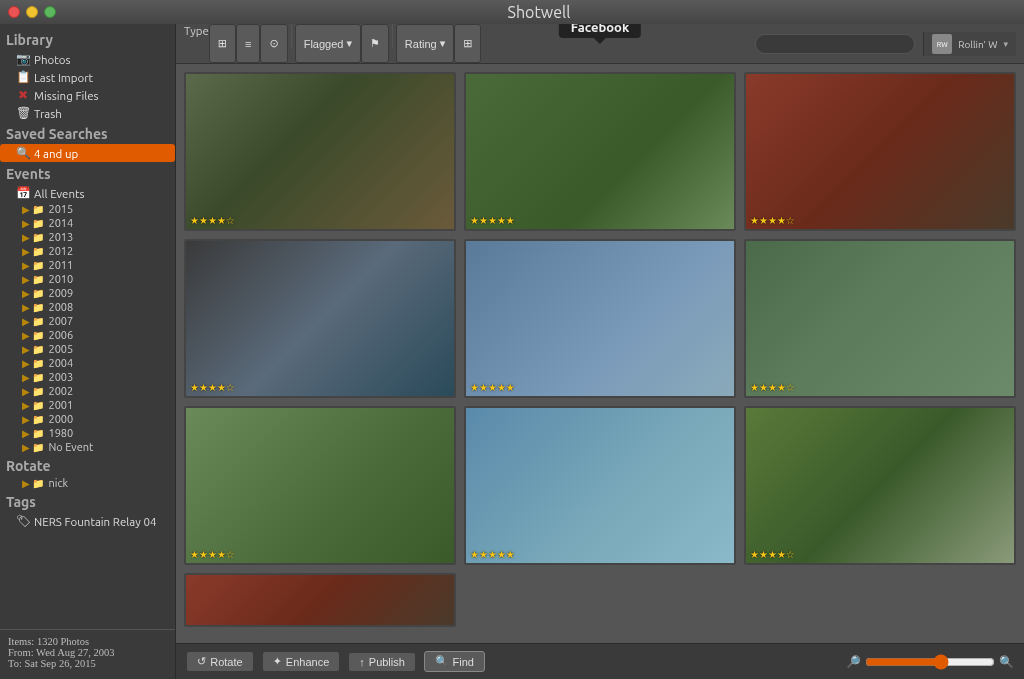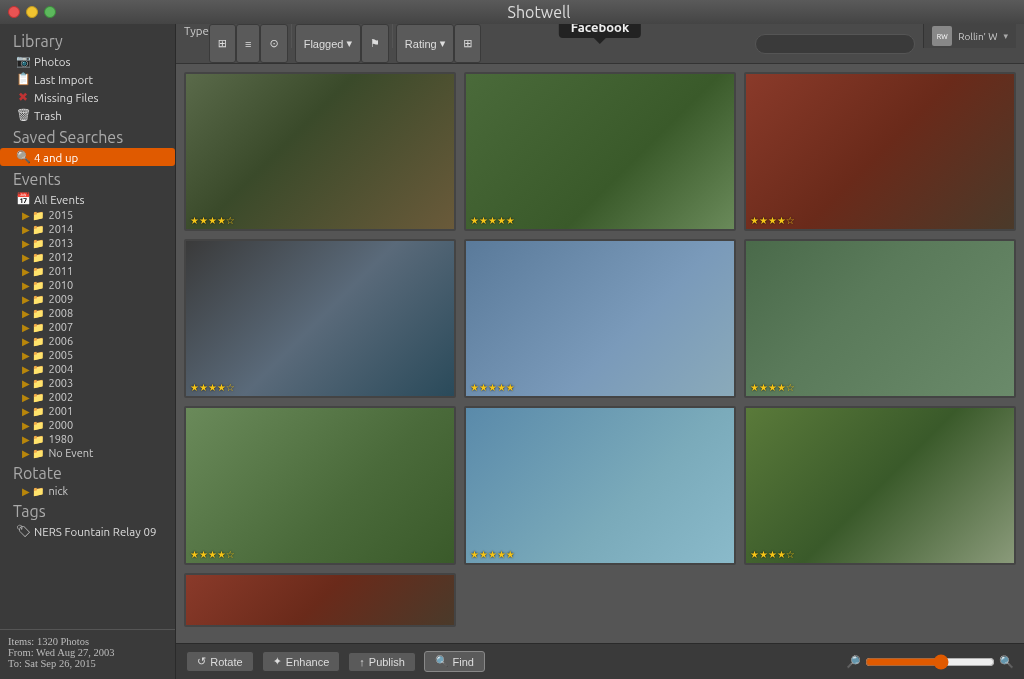--- a/index.html
+++ b/index.html
@@ -54,24 +54,24 @@
       width: 176px;
       background: #3a3a3a;
       flex-shrink: 0;
       overflow-y: auto;
       border-right: 1px solid #2a2a2a;
       padding: 4px 0;
       display: flex;
       flex-direction: column;
     }
     .sidebar-section-label {
-      font-size: 16px;
-      font-weight: normal;
+      font-size: 14px;
+      font-weight: bold;
       color: #aaa;
-      padding: 4px 6px 2px 13px;
+      padding: 4px 6px 2px 6px;
     }
     .sidebar-item {
       padding: 2px 6px 2px 16px;
       cursor: pointer;
       display: flex;
       align-items: center;
       gap: 4px;
       font-size: 11.5px;
       color: #ddd;
       border-radius: 3px;
@@ -276,21 +276,21 @@
     }
     .zoom-icon {
       color: #aaa;
       font-size: 12px;
     }
 
     
     #profile-area {
       position: absolute;
       right: 0;
-      top: 0;
+      top: 8px;
       height: 24px;
       background: #444;
       display: flex;
       align-items: center;
       padding: 0 8px;
       gap: 6px;
       border-left: 1px solid #333;
     }
     #profile-avatar {
       width: 20px;
@@ -449,21 +449,21 @@
 
     <div class="sidebar-section-label">Rotate</div>
     <div class="sidebar-year">
       <span class="folder-icon">▶ 📁</span>
       <span>nick</span>
     </div>
 
     <div class="sidebar-section-label">Tags</div>
     <div class="sidebar-item">
       <span class="icon">🏷</span>
-      <span>NERS Fountain Relay 09</span>
+      <span>NERS Fountain Relay 04</span>
     </div>
 
     <div id="info-panel">
       <div>
         <span>Items:</span>
         <span>1320 Photos</span>
       </div>
       <div>
         <span>From:</span>
         <span>Wed Aug 27, 2003</span>

